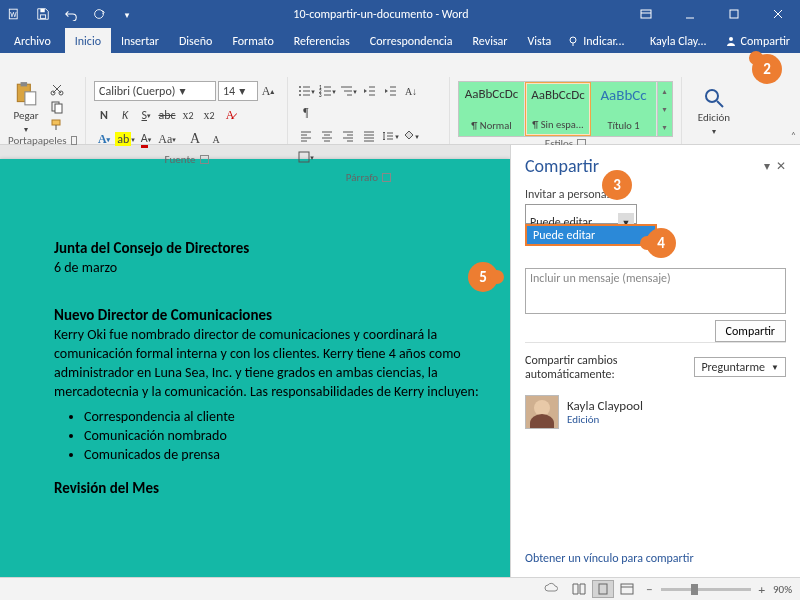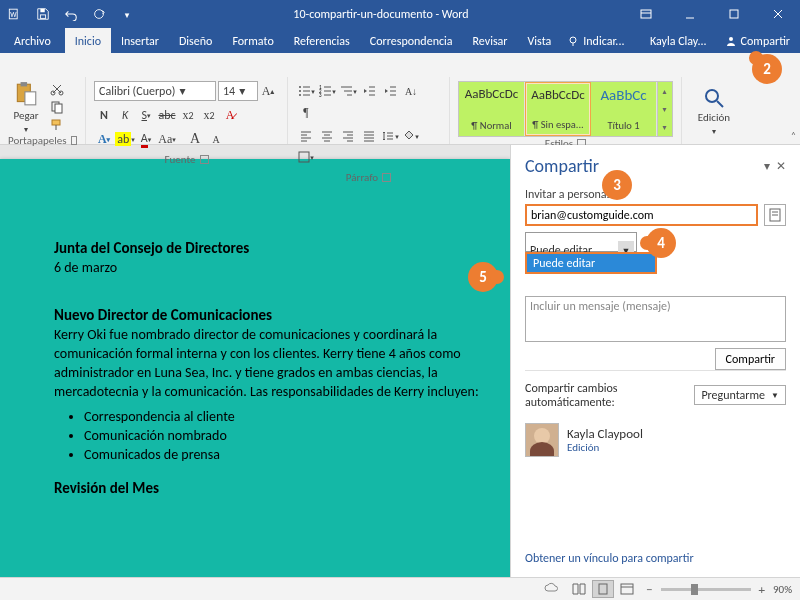--- a/index.html
+++ b/index.html
@@ -50,21 +50,21 @@
   .combo .dd { width:8px; }
   .btns { display:flex; gap:1px; flex-wrap:wrap; }
   .fbtn { width:20px; height:20px; display:flex; align-items:center; justify-content:center; font-size:12px; font-family: "Times New Roman", serif;}
   .fbtn.small { width:16px; }
 
   
   .g-para { width: 162px; }
 
   
   .g-styles { width: 232px; }
-  .style-gallery { display:flex; gap:0; border:1px solid #c5c5c5; background:#bef264; height:56px;}
+  .style-gallery { display:flex; gap:0; border:1px solid #c5c5c5; background:#86efac; height:56px;}
   .style-item { width:66px; border-right:1px solid #e1e1e1; padding:4px 2px; text-align:center; font-size:10px; display:flex; flex-direction:column; justify-content:space-between;}
   .style-item.sel { border:1px solid #f3a447; box-shadow:inset 0 0 0 1px #fce3c1; }
   .style-sample { font-family: Calibri; font-size:13px; color:#333; }
   .style-sample.h1 { color:#2e74b5; font-size:15px; }
   .style-name { color:#444; font-size:10.5px; white-space:nowrap; overflow:hidden; }
   .gallery-scroll { width:14px; border-left:1px solid #c5c5c5; display:flex; flex-direction:column;}
   .gallery-scroll div { flex:1; display:flex; align-items:center; justify-content:center; font-size:8px; color:#666;}
 
   
   .g-edit { width:64px; display:flex; align-items:center; justify-content:center;}
@@ -478,30 +478,20 @@
 
   <div class="sharepane">
     <div class="sp-title">
       <span>Compartir</span>
       <span class="ctrls">
           <span>▾</span> 
           <span>✕</span>
         </span>
     </div>
     <div class="sp-label">Invitar a personas</div>
-    <div class="sp-inputrow">
-      <input class="sp-input" value="brian@customguide.com" style="">
-      <div class="addr-icon">
-        <svg width="14" height="14" viewBox="0 0 14 14">
-            <rect x="2" y="1" width="10" height="12" fill="none" stroke="#666"></rect>
-            <line x1="4" y1="4" x2="10" y2="4" stroke="#666"></line>
-            <line x1="4" y1="7" x2="10" y2="7" stroke="#666"></line>
-          </svg>
-      </div>
-    </div>
     <div class="perm-combo">
       <span>Puede editar</span>
       <span class="ddbtn">▼</span>
       <div class="perm-drop">
         <div class="perm-opt sel">Puede editar</div>
       </div>
     </div>
     <div class="msgbox" style="margin-top:44px;">Incluir un mensaje (mensaje)</div>
     <button class="share-submit">Compartir</button>
     <div class="divider"></div>

